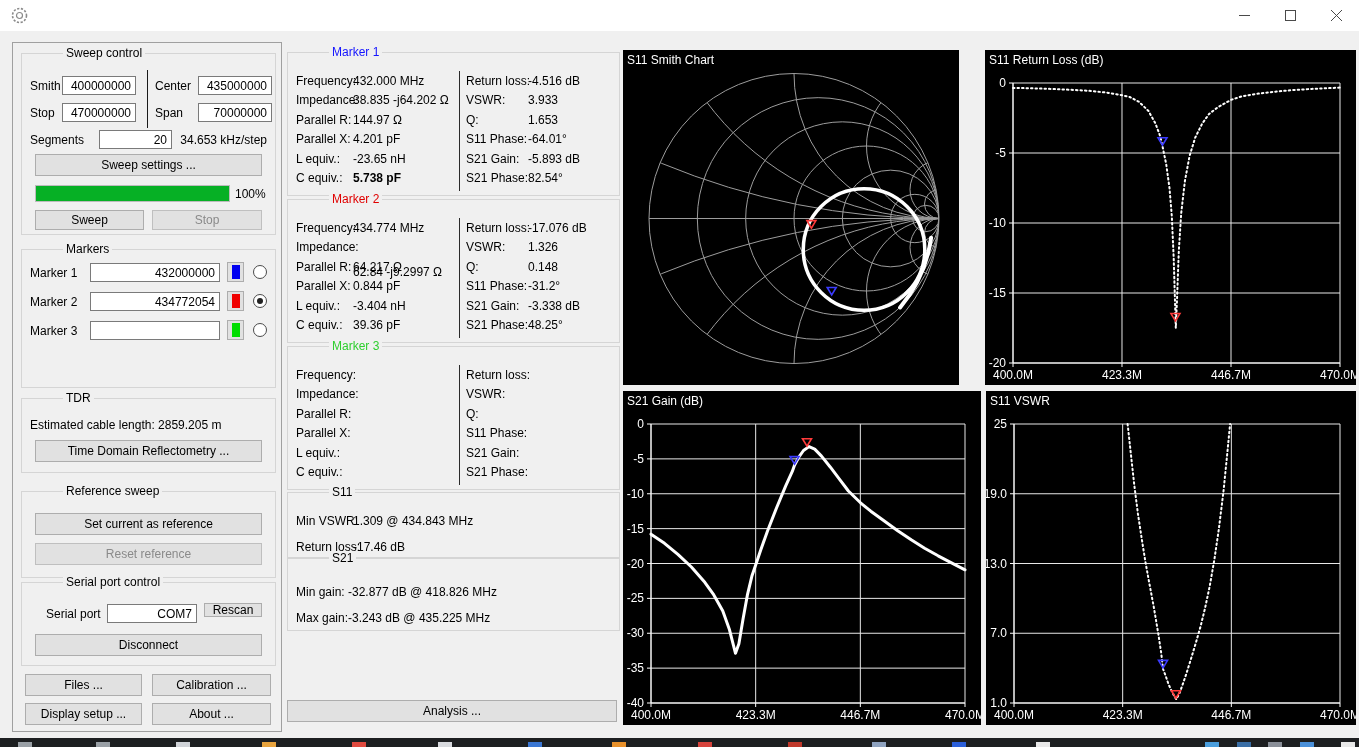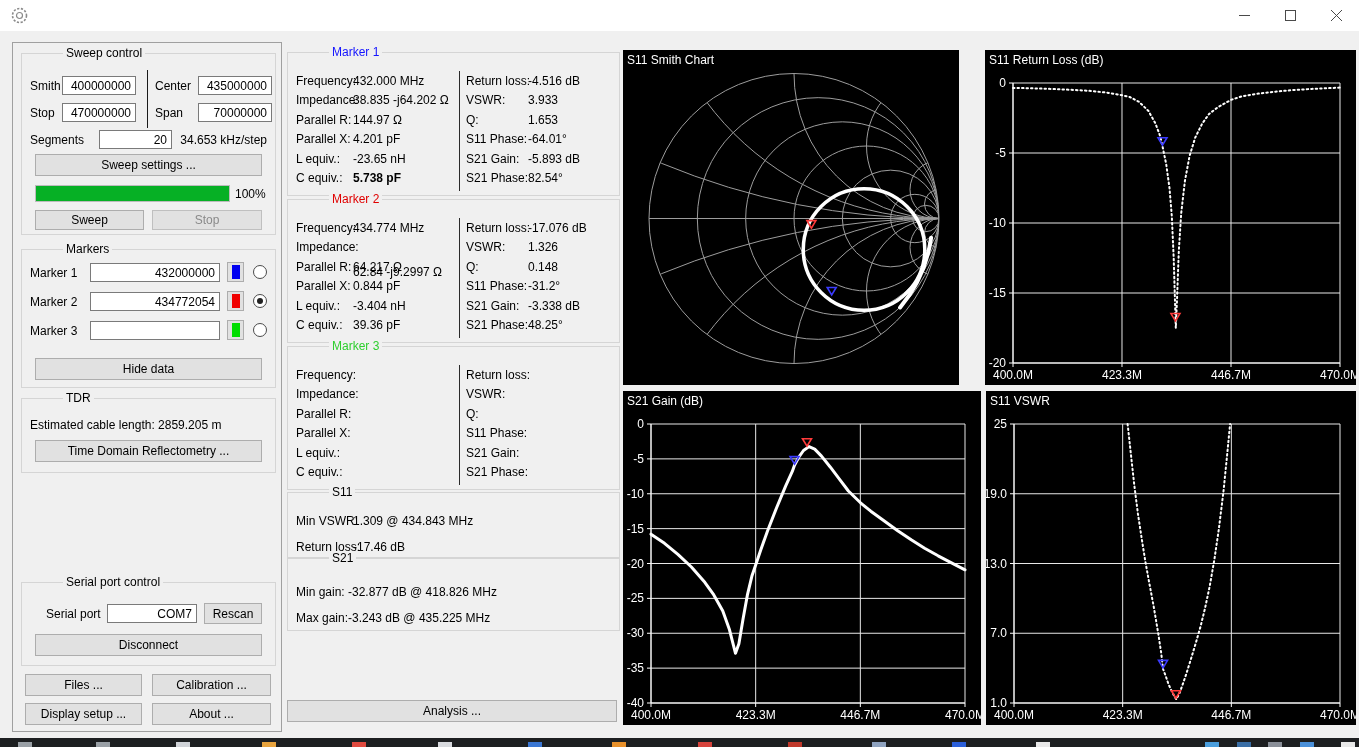--- a/index.html
+++ b/index.html
@@ -109,35 +109,39 @@
             </div>
             <div class="marker-row" style="top: 71px;">
               <span class="mk-label">Marker 3</span>
               <input class="tinput mk-input" value="" style="">
               <div class="mk-swatch">
                 <div class="mk-swatch-inner" style="background: rgb(0, 221, 0);"></div>
               </div>
               <div class="radio"></div>
             </div>
           </div>
-        <div class="btn" style="left:13px;top:108px;width:227px;height:22px;">Hide data</div>
       </div>
 
       <div class="groupbox" style="left:8px;top:355px;width:253px;height:73px;">
         <span class="gb-title">TDR</span>
         <span class="lbl" style="left:8px;top:19px;">Estimated cable length:  2859.205 m</span>
         <div class="btn" style="left:13px;top:41px;width:227px;height:22px;">Time Domain Reflectometry ...</div>
       </div>
 
+      <div class="groupbox" style="left:8px;top:448px;width:253px;height:85px;">
+        <span class="gb-title">Reference sweep</span>
+        <div class="btn" style="left:13px;top:21px;width:227px;height:22px;">Set current as reference</div>
+        <div class="btn disabled" style="left:13px;top:51px;width:227px;height:22px;">Reset reference</div>
+      </div>
 
       <div class="groupbox" style="left:8px;top:539px;width:253px;height:82px;">
         <span class="gb-title">Serial port control</span>
         <span class="lbl" style="left:24px;top:24px;">Serial port</span>
         <input class="tinput" style="left: 85px; top: 21px; width: 90px;" value="COM7">
-        <div class="btn" style="left:182px;top:20px;width:58px;height:21px;">Rescan</div>
+        <div class="btn" style="left:182px;top:20px;width:58px;height:14px;">Rescan</div>
         <div class="btn" style="left:13px;top:51px;width:227px;height:22px;">Disconnect</div>
       </div>
 
       <div class="btn" style="left:12px;top:631px;width:117px;height:22px;">Files ...</div>
       <div class="btn" style="left:139px;top:631px;width:119px;height:22px;">Calibration ...</div>
       <div class="btn" style="left:12px;top:660px;width:117px;height:22px;">Display setup ...</div>
       <div class="btn" style="left:139px;top:660px;width:119px;height:22px;">About ...</div>
     </div>
 
     <div id="marker-details">

